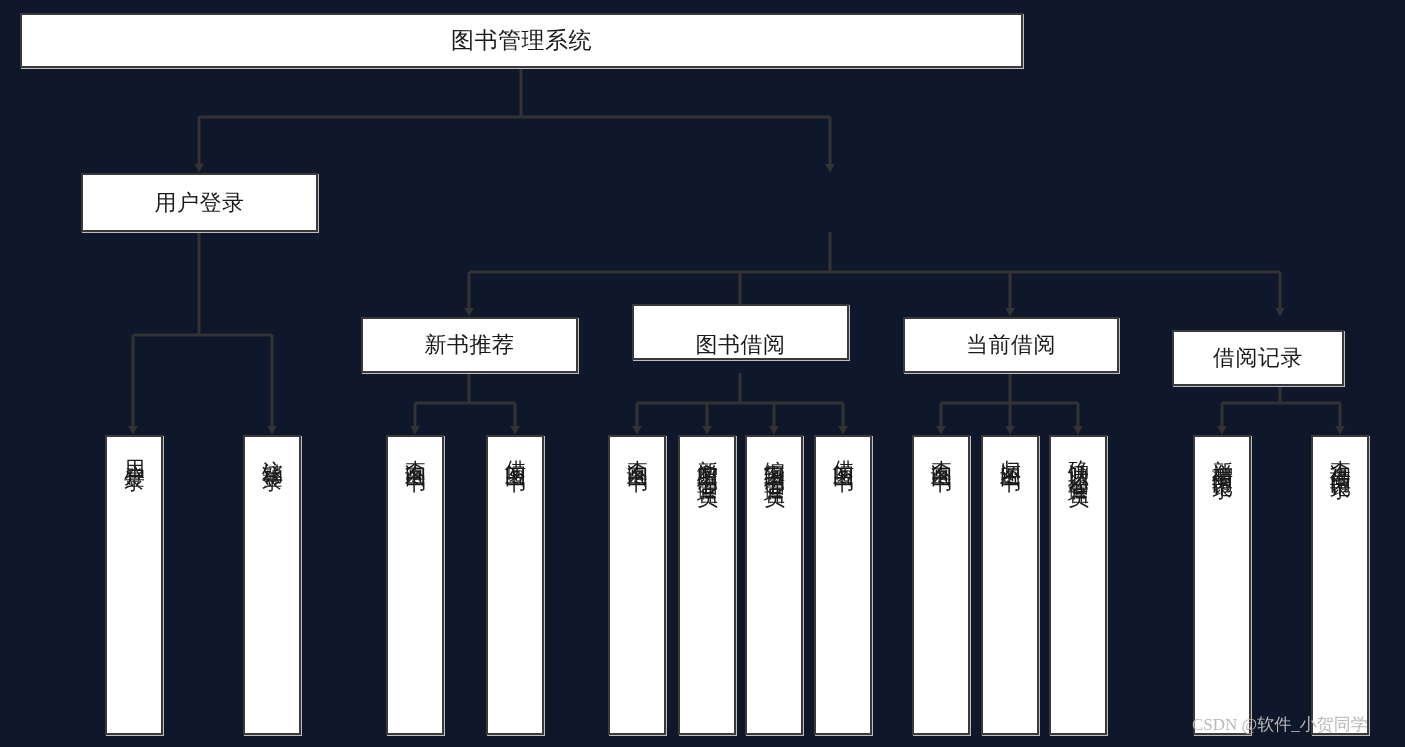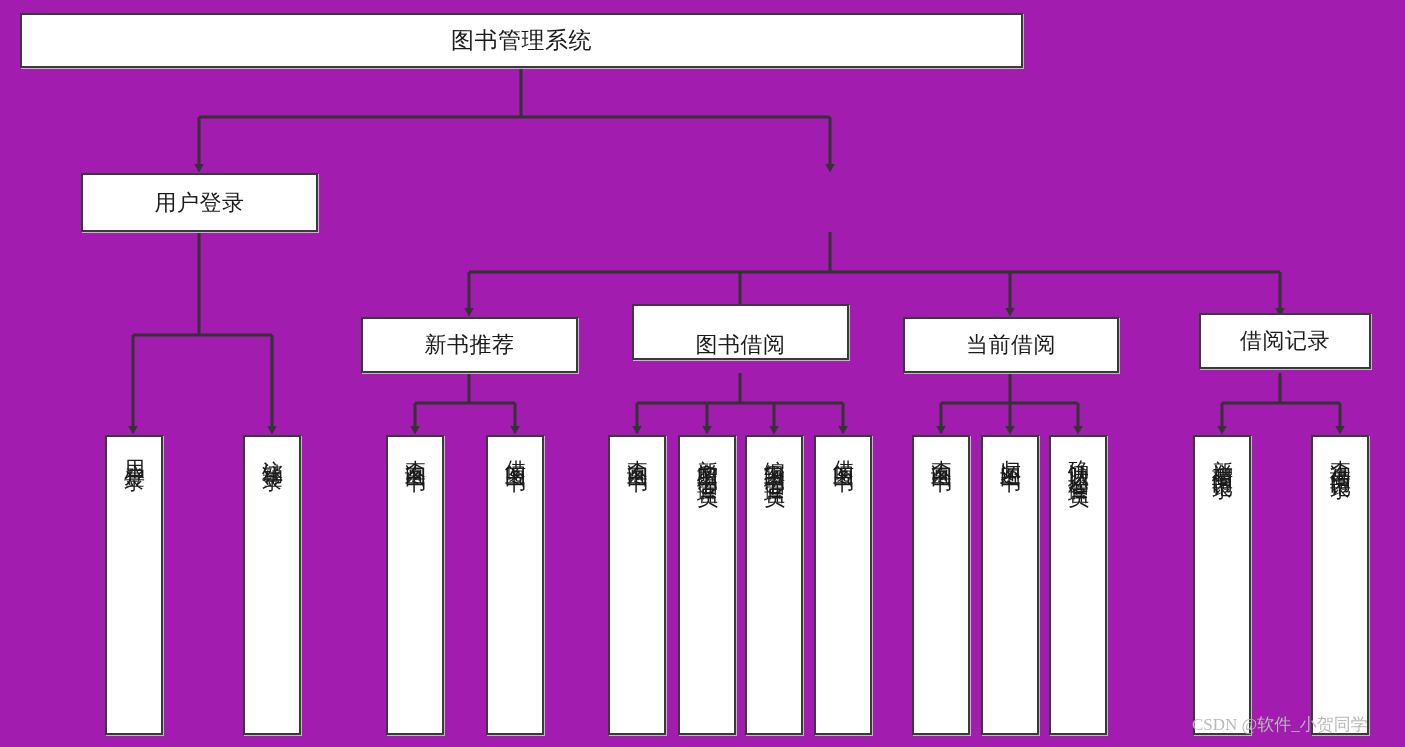--- a/index.html
+++ b/index.html
@@ -7,21 +7,21 @@
     padding: 0;
     background: #ffffff;
   }
   body {
     font-family: "DejaVu Sans", "Liberation Sans", sans-serif;
   }
   #diagram-root {
     position: relative;
     width: 1405px;
     height: 747px;
-    background: #a21caf;
+    background: #0f172a;
     overflow: hidden;
   }
   #edge-layer {
     position: absolute;
     left: 0;
     top: 0;
     width: 1405px;
     height: 747px;
     pointer-events: none;
   }
@@ -140,21 +140,21 @@
 
   <div class="node h" style="left:361px; top:317px; width:217px; height:56px;">
     <span class="node-label">新书推荐</span>
   </div>
   <div class="node h" style="left:632px; top:304px; width:217px; height:56px;align-items:flex-end;">
     <span class="node-label">图书借阅</span>
   </div>
   <div class="node h" style="left:903px; top:317px; width:216px; height:56px;">
     <span class="node-label">当前借阅</span>
   </div>
-  <div class="node h" style="left:1172px; top:313px; width:172px; height:56px;margin-left:27px;">
+  <div class="node h" style="left:1172px; top:330px; width:172px; height:56px;">
     <span class="node-label">借阅记录</span>
   </div>
 
   <div class="node v" style="left:105px; top:435px; width:58px; height:300px;">
     <span class="node-label">用户登录</span>
   </div>
   <div class="node v" style="left:243px; top:435px; width:58px; height:300px;">
     <span class="node-label">注销登录</span>
   </div>
 

